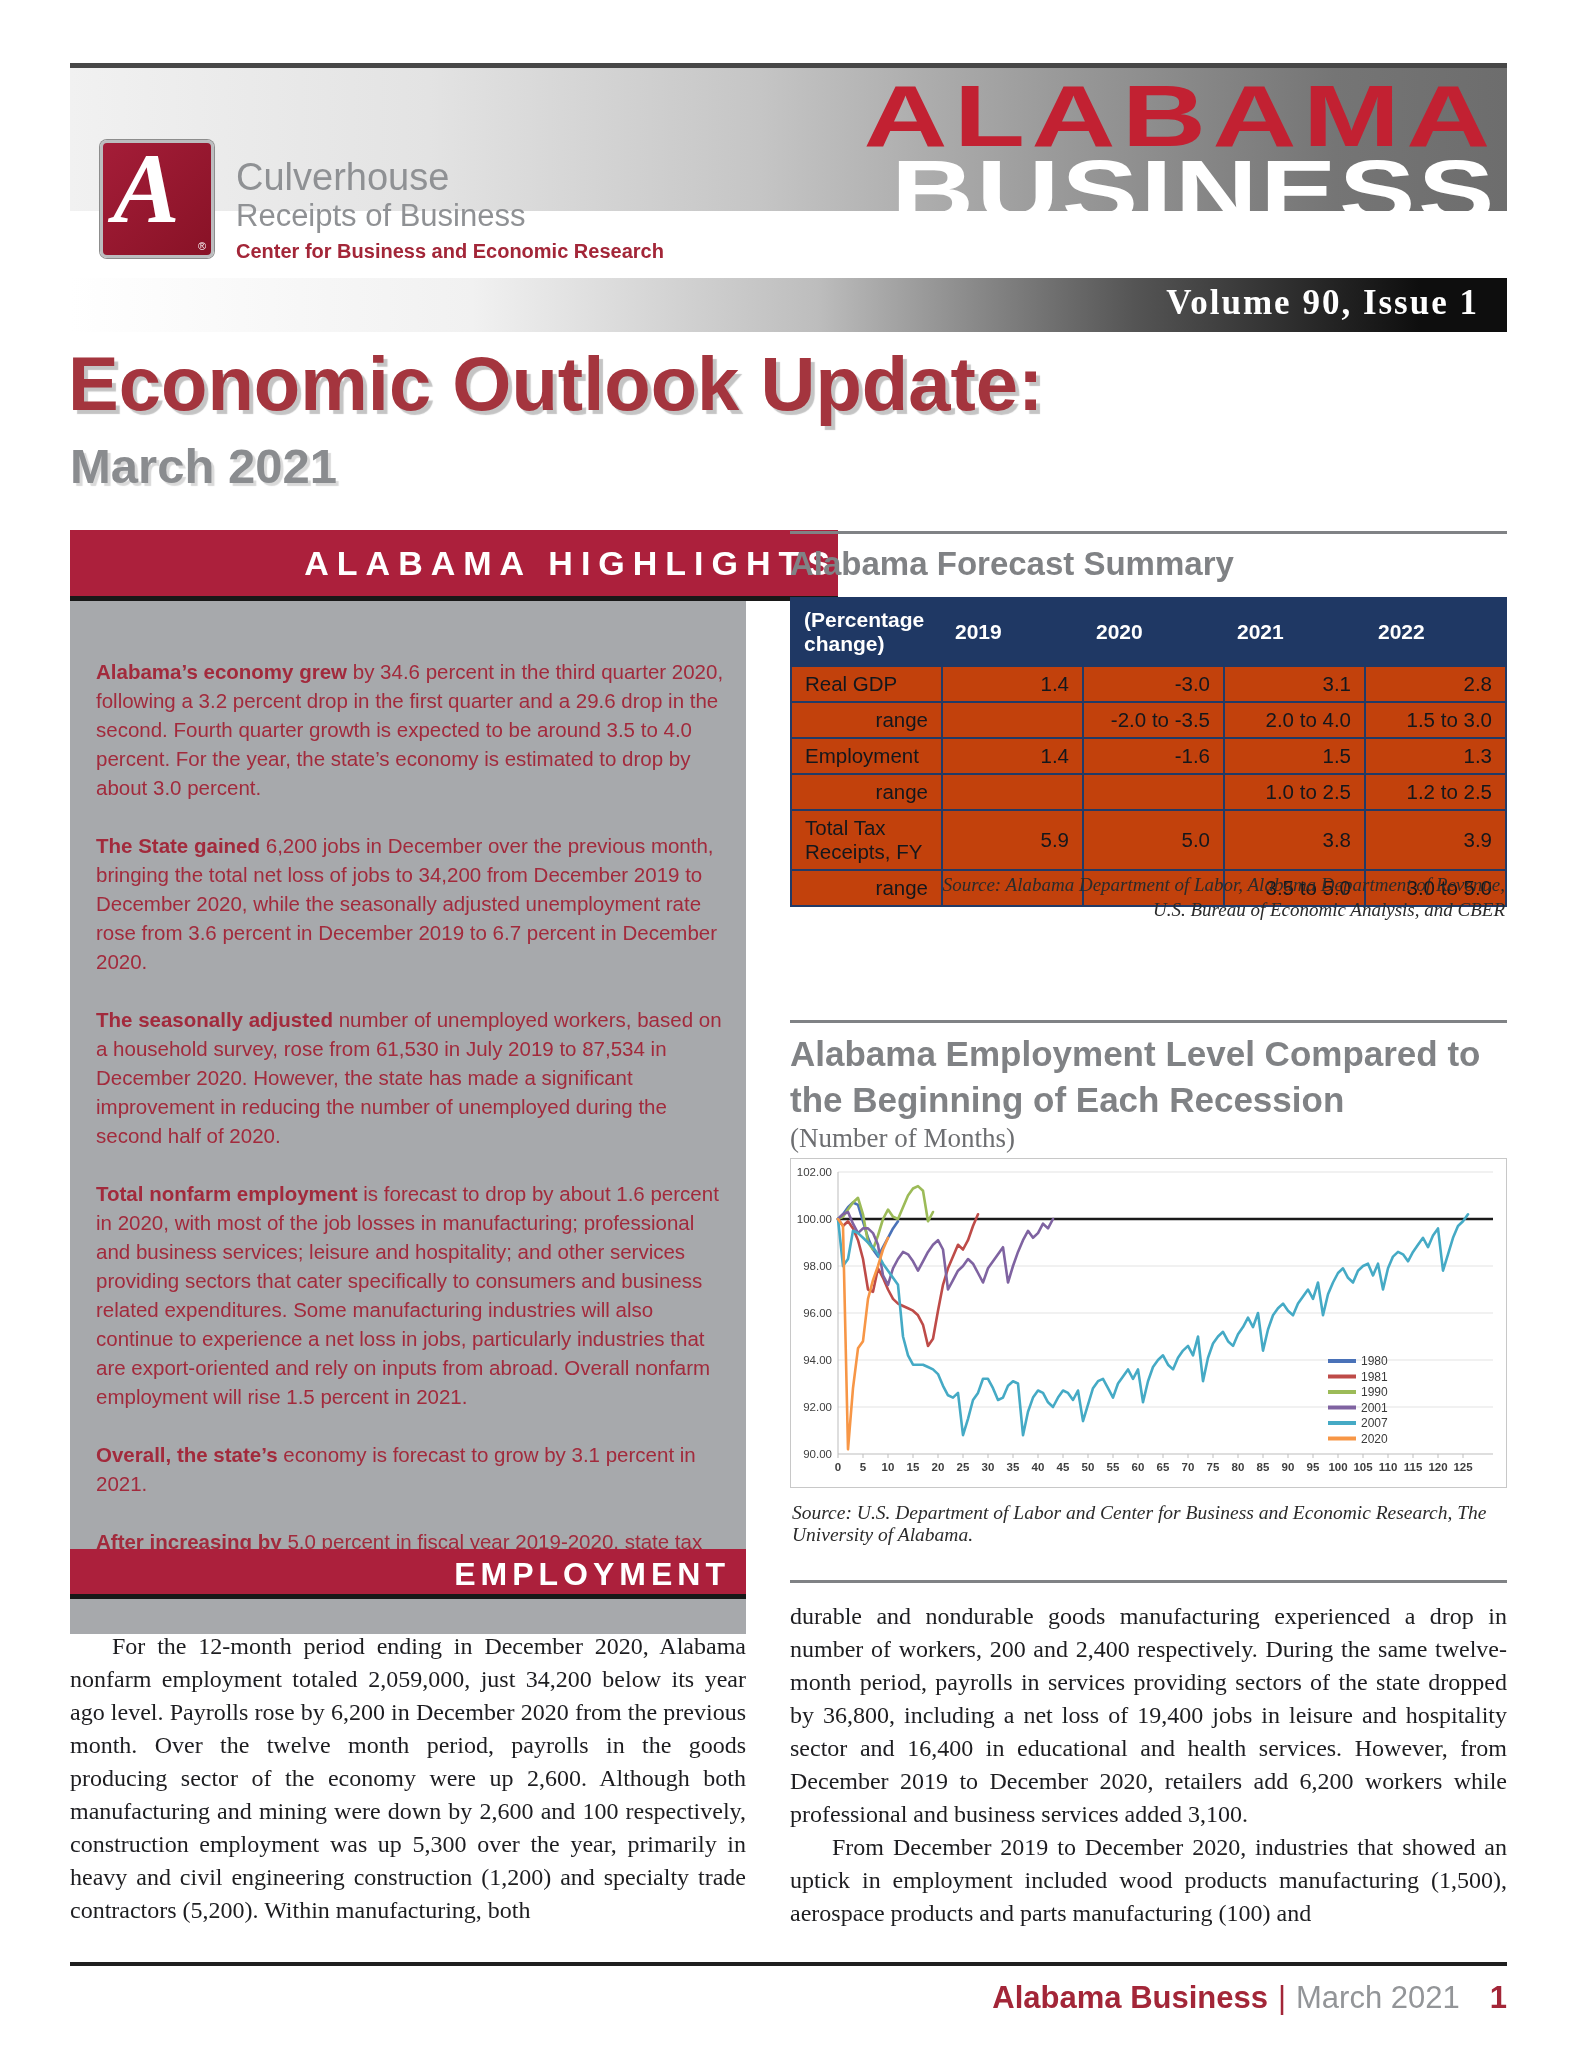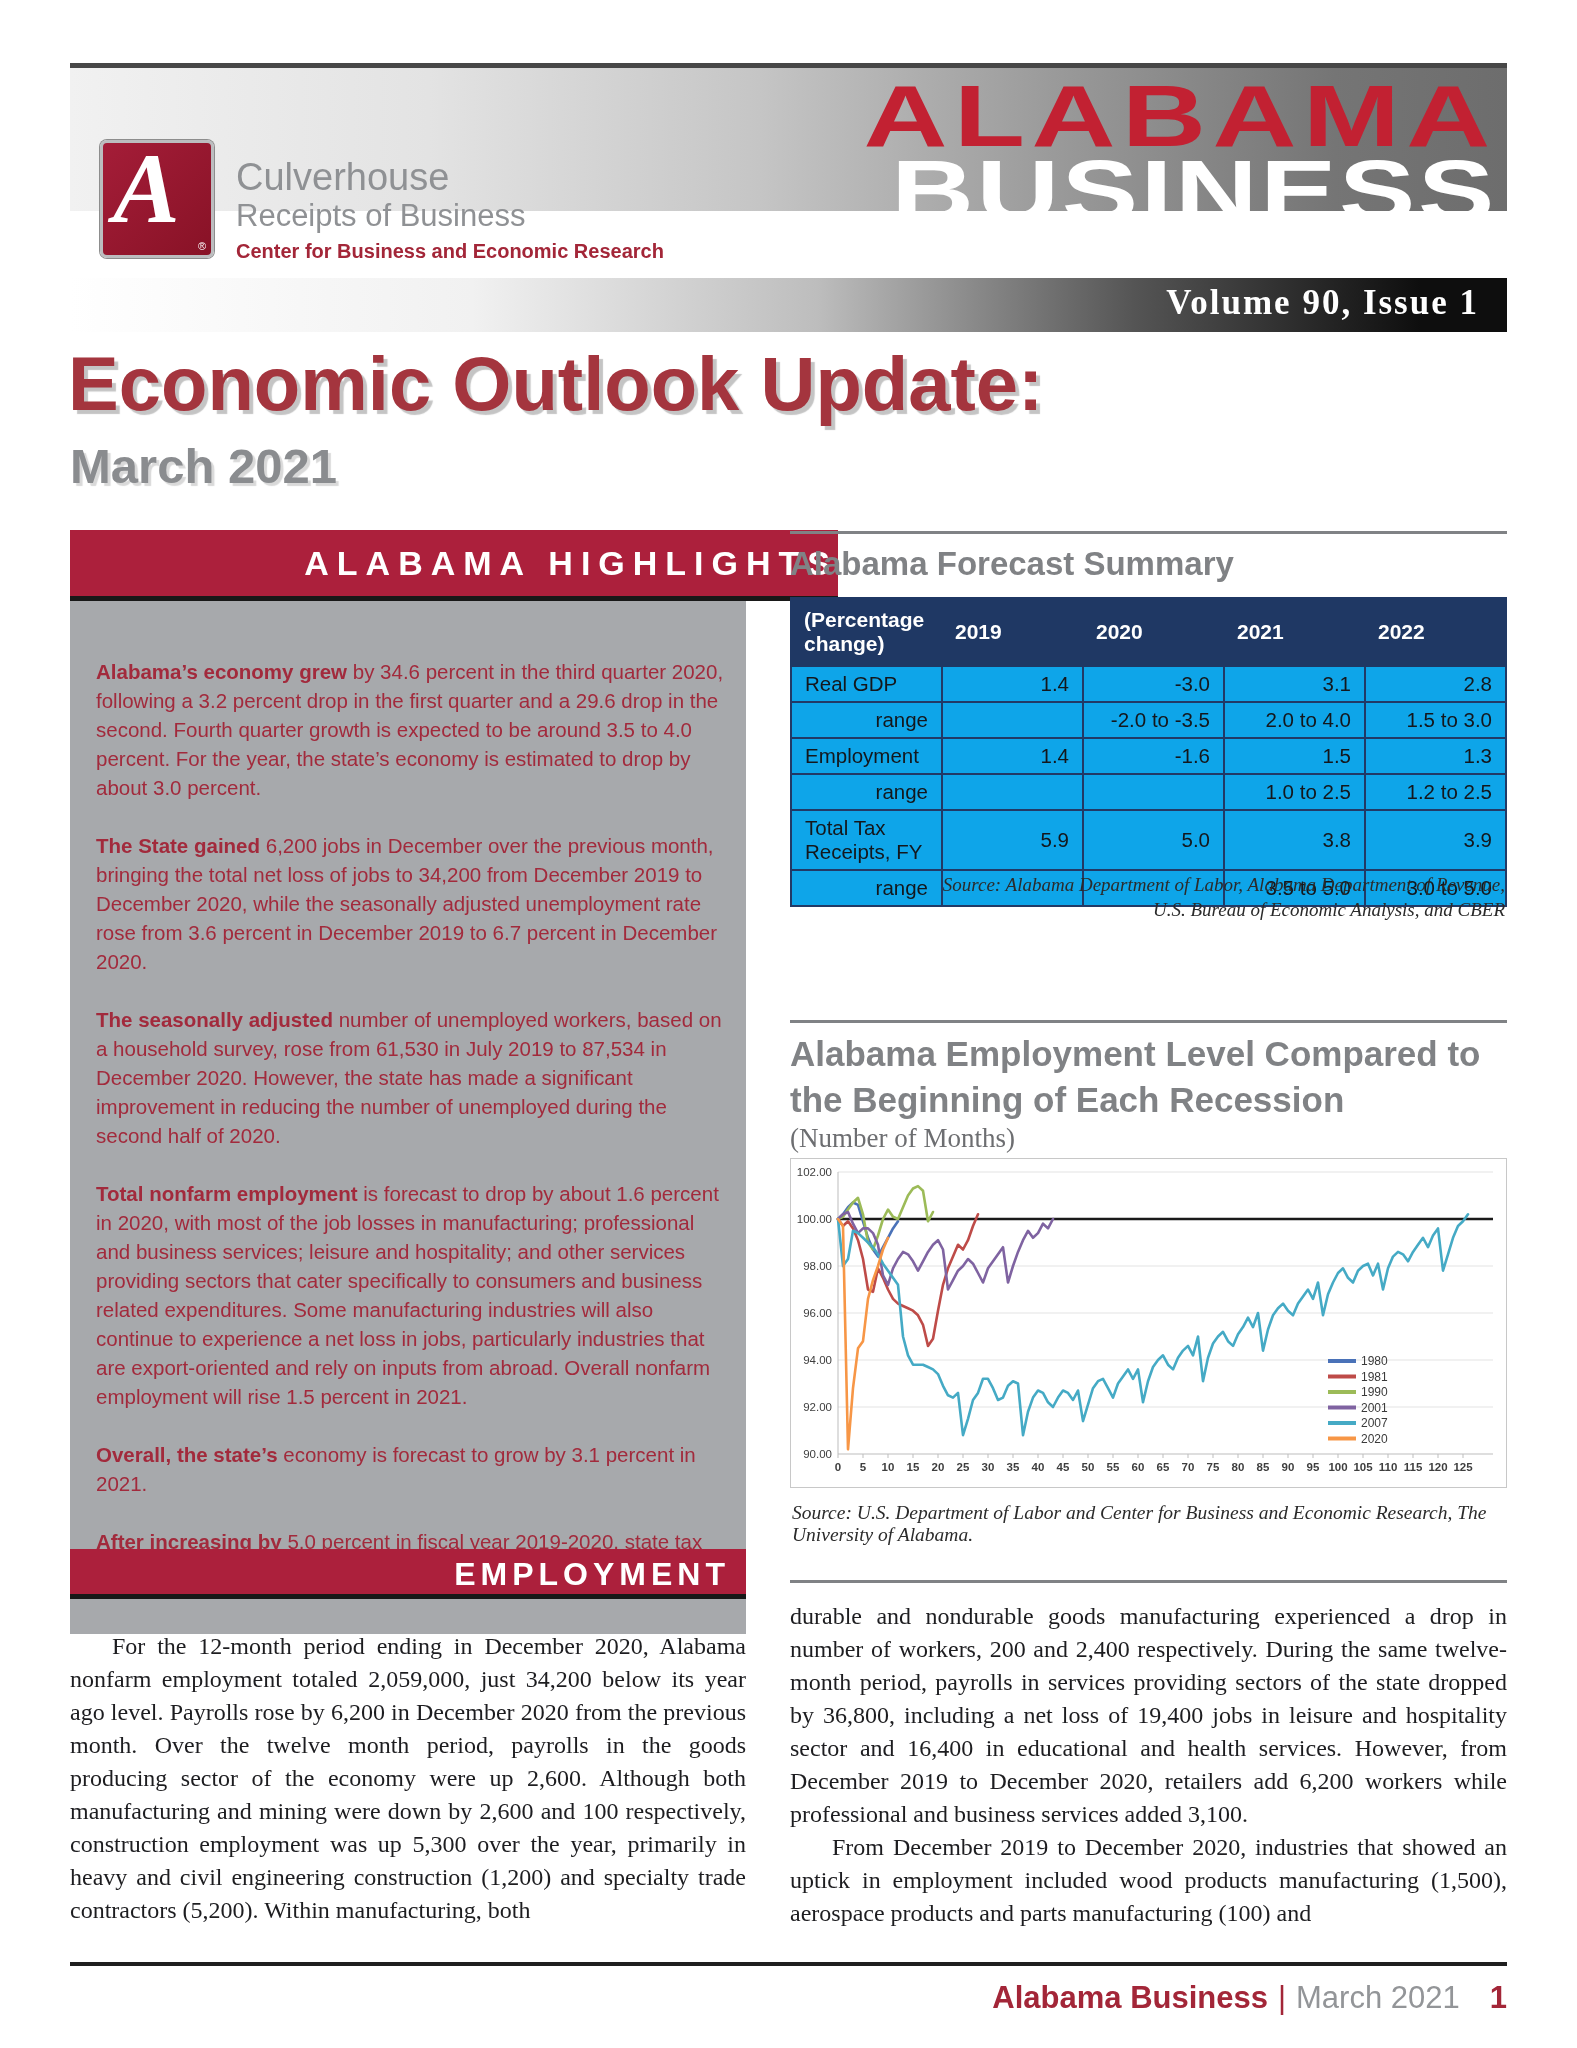--- a/index.html
+++ b/index.html
@@ -58,21 +58,21 @@
   .right-body p{margin:0;}
   .right-body p.indent{text-indent:42px;}
 
   
   .rule{position:absolute;left:790px;width:717px;height:3px;background:#808285;}
   .fs-heading{position:absolute;left:790px;top:545px;font-size:33px;font-weight:bold;color:#808285;}
   .fs-table{position:absolute;left:790px;top:597px;width:717px;border-collapse:collapse;padding-left:27px;}
   .fs-table th{background:#1F3864;color:#fff;font-size:21px;font-weight:bold;padding:9px 12px;
         border:2px solid #1F3864;text-align:left;}
   .fs-table th.c0{text-align:left;}
-  .fs-table td{border:2px solid #223A66;font-size:20.5px;color:#14171c;padding:5px 13px;background:#0ea5e9;}
+  .fs-table td{border:2px solid #223A66;font-size:20.5px;color:#14171c;padding:5px 13px;background:#c2410c;}
   .fs-table td.lbl{text-align:left;}
   .fs-table tr.range td.lbl{text-align:right;}
   .fs-table td.val{text-align:right;width:113px;}
   .fs-source{position:absolute;left:790px;top:872px;width:715px;text-align:right;
         font-family:"Liberation Serif",serif;font-style:italic;font-size:19px;line-height:25px;color:#2b2b2b;}
 
   .emp-heading{position:absolute;left:790px;top:1031px;font-size:35px;font-weight:bold;color:#808285;line-height:46px;}
   .emp-sub{position:absolute;left:790px;top:1123px;font-family:"Liberation Serif",serif;font-size:27px;color:#6d6e71;}
   .chart-wrap{position:absolute;left:790px;top:1158px;width:717px;height:330px;}
   .chart-source{position:absolute;left:792px;top:1502px;width:716px;font-family:"Liberation Serif",serif;

